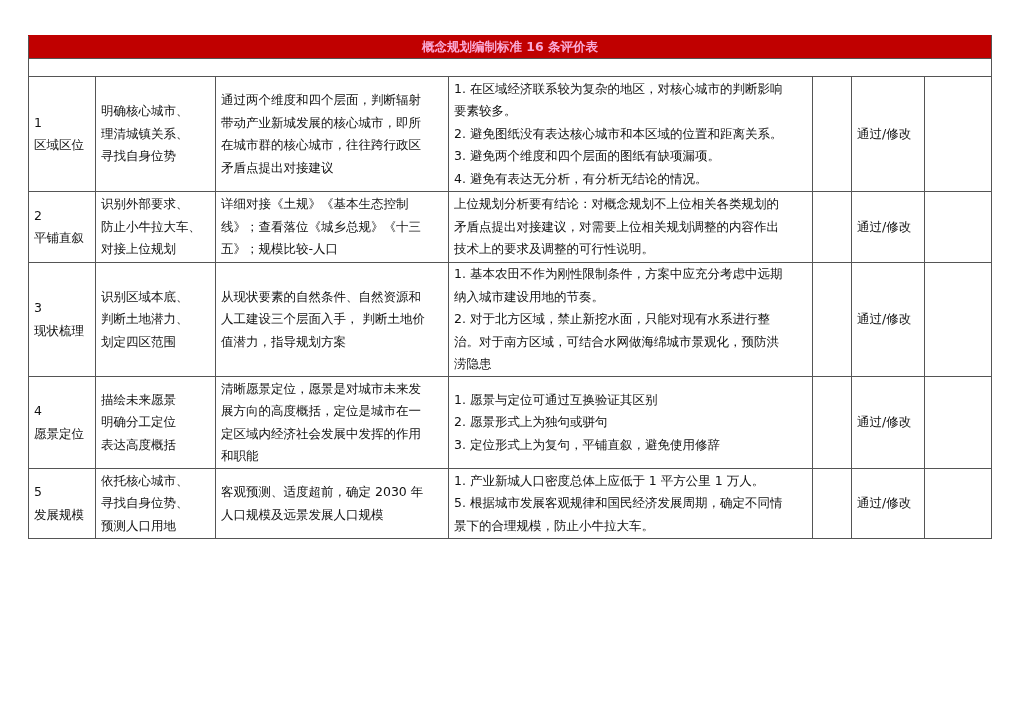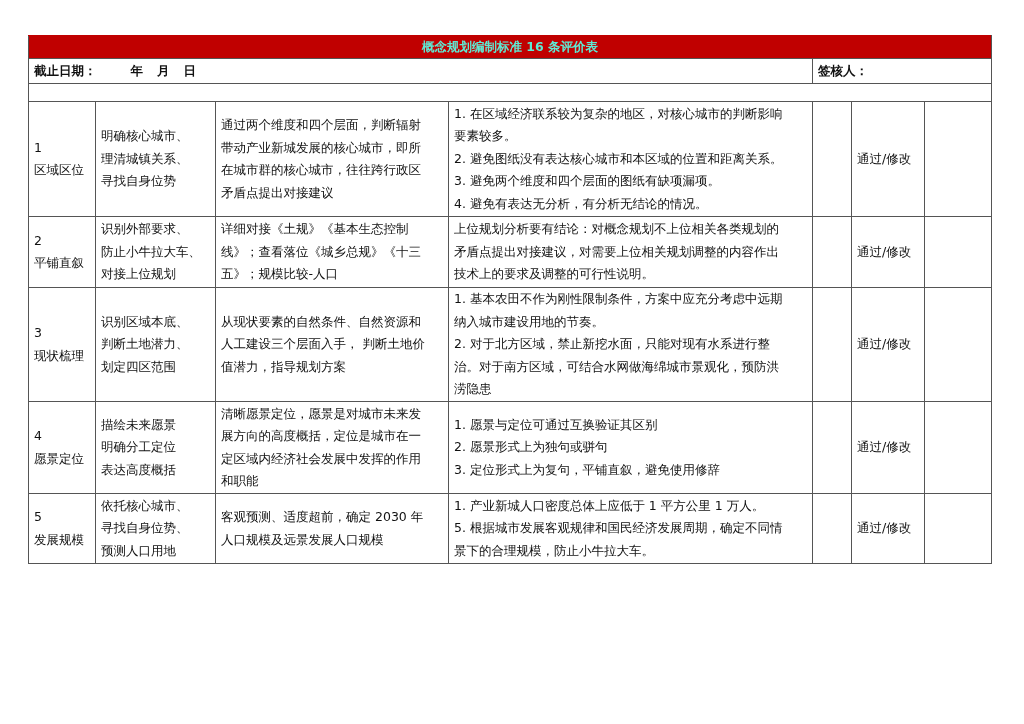--- a/index.html
+++ b/index.html
@@ -1,21 +1,21 @@
 <!DOCTYPE html>
 <html><head>
   <meta charset="utf-8">
   <style>
     * { box-sizing: border-box; margin: 0; padding: 0; }
     html, body { width: 1024px; height: 724px; background: #ffffff; overflow: hidden; }
     body { font-family: "DejaVu Sans", "Liberation Sans", sans-serif; color: #111; position: relative; }
     .sheet { position: absolute; left: 28px; top: 35px; width: 963px; }
     table { border-collapse: collapse; width: 963px; table-layout: fixed; }
     td, th { border: 1px solid #555; font-size: 12.5px; line-height: 22.5px; vertical-align: middle; padding: 0 5px; text-align: left; font-weight: normal; }
-    .title-row td { background: #c00000; color: #5eead4; font-weight: bold; text-align: center; height: 23px; line-height: 22px; font-size: 12.5px; border-color: #c00000 #555 #555 #555; }
+    .title-row td { background: #c00000; color: #f9a8d4; font-weight: bold; text-align: center; height: 23px; line-height: 22px; font-size: 12.5px; border-color: #c00000 #555 #555 #555; }
     .date-row td { height: 25px; font-weight: bold; }
     .blank-row td { height: 18px; }
     .head-row th { height: 23px; font-weight: bold; font-size: 13px; }
     .center { }
     .gap { display: inline-block; width: 34px; }
     .gap2 { display: inline-block; width: 14px; }
     .line { display: block; }
   </style>
 </head>
 <body>
@@ -27,28 +27,20 @@
       <col style="width:120px">
       <col style="width:233px">
       <col style="width:364px">
       <col style="width:39px">
       <col style="width:73px">
       <col style="width:67px">
     </colgroup>
     <tbody>
         <tr class="title-row">
       <td colspan="7">概念规划编制标准 16 条评价表</td>
-    </tr>
-    <tr class="date-row">
-      <td colspan="4">
-        <span>截止日期：</span><span class="gap"></span><span>年</span><span class="gap2"></span><span>月</span><span class="gap2"></span><span>日</span>
-      </td>
-      <td colspan="3">
-        <span>签核人：</span>
-      </td>
     </tr>
     <tr class="blank-row">
       <td colspan="7"></td>
     </tr>
 
     <tr style="height:115px">
       <td>
         <span class="line">1</span>
         <span class="line">区域区位</span>
       </td>

